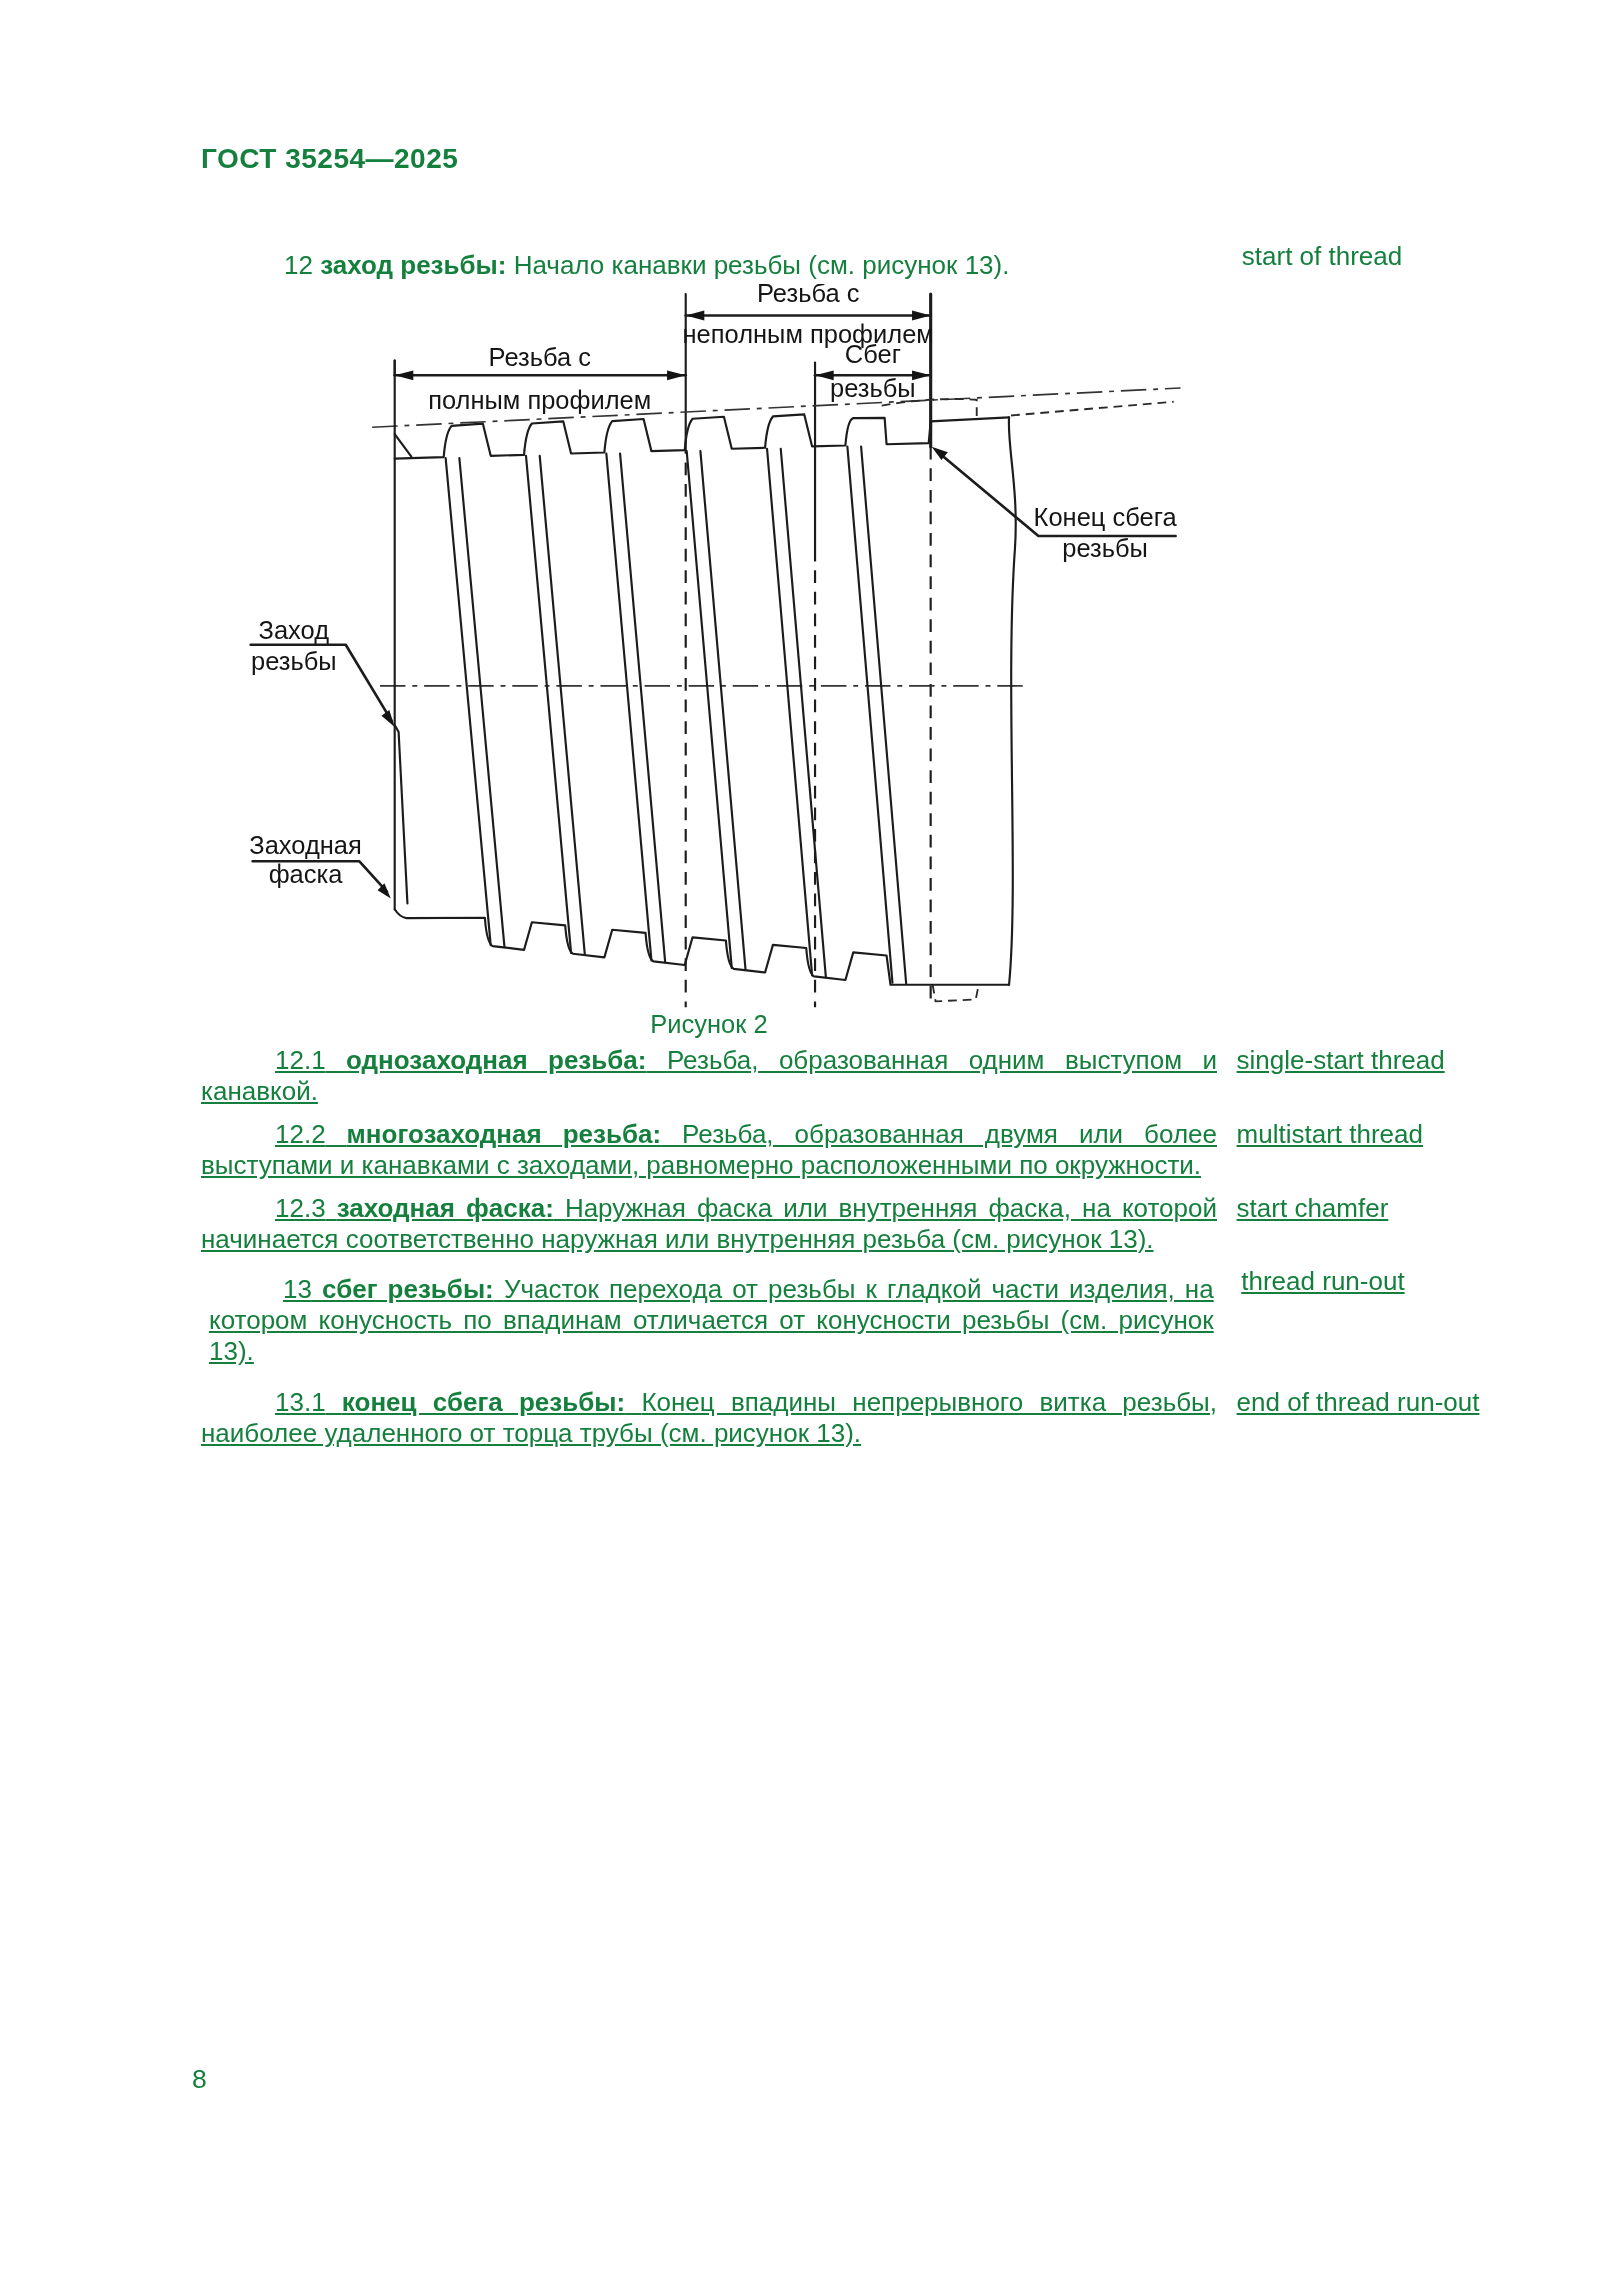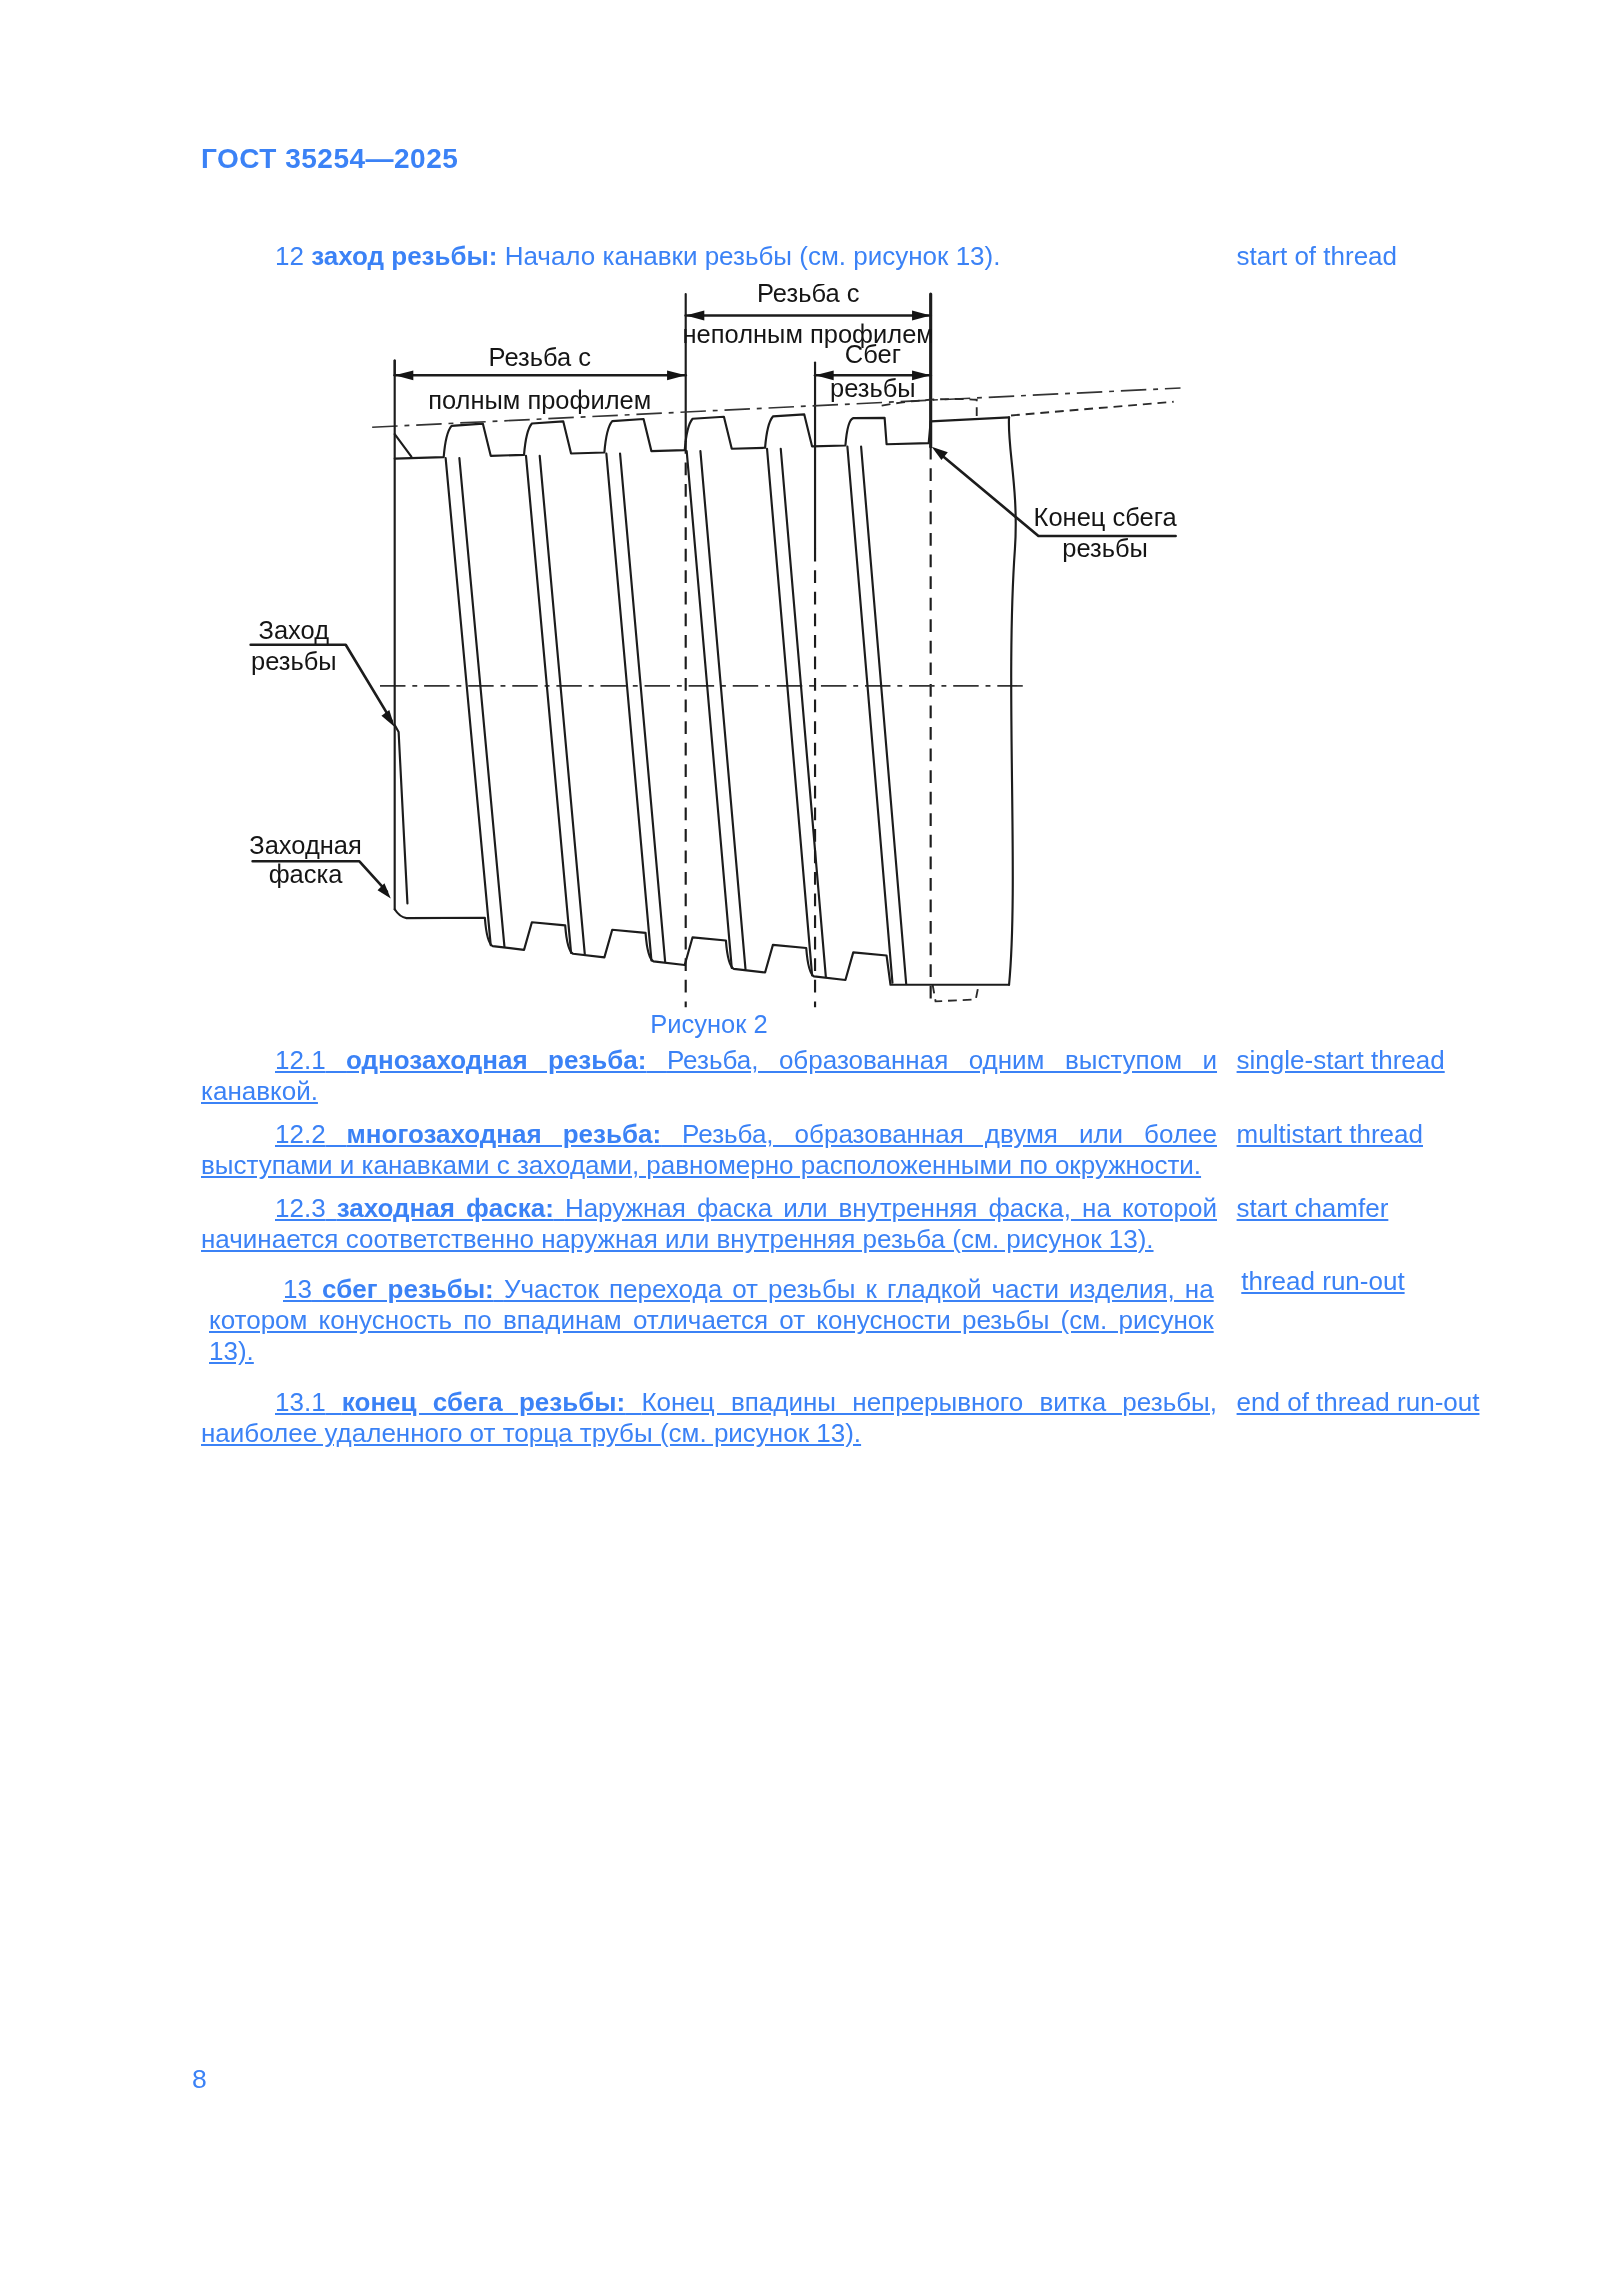--- a/index.html
+++ b/index.html
@@ -1,17 +1,17 @@
 <!DOCTYPE html>
 <html><head>
 <meta charset="utf-8">
 <style>
   html,body{margin:0;padding:0;background:#9a9a9a;}
   .page{position:relative;width:1621px;height:2293px;background:#ffffff;
-        font-family:"Liberation Sans",sans-serif;color:#3b82f6;overflow:hidden;margin:0 auto;}
+        font-family:"Liberation Sans",sans-serif;color:#15803d;overflow:hidden;margin:0 auto;}
   .doc-header{position:absolute;left:201px;top:143px;font-weight:bold;font-size:28px;letter-spacing:0.5px;}
   .row{display:flex;align-items:flex-start;}
   .ru{width:1016px;font-size:26px;line-height:31px;text-indent:74px;text-align:justify;}
   .ru b{font-weight:bold;}
   .en{width:384px;padding-left:19.6px;font-size:26px;line-height:31px;}
   .p12{position:absolute;left:201px;top:241px;width:1420px;}
   .terms{position:absolute;left:201px;top:1045px;width:1420px;text-decoration:underline;}
   .trow{margin-bottom:11.8px;}
   .fig-caption{position:absolute;left:201px;top:1010px;width:1016px;text-align:center;font-size:25.5px;}
   .page-num{position:absolute;left:192px;top:2064px;font-size:26.5px;}
@@ -26,21 +26,21 @@
   .flbl{font-family:"Liberation Sans",sans-serif;font-size:26px;fill:#151515;text-anchor:middle;}
 </style>
 </head>
 <body>
 
 <div class="page">
 
   <div class="doc-header">ГОСТ 35254—2025</div>
 
   <div class="p12 row">
-    <p class="ru" style="margin:0">
+    <p class="ru" style="margin:9px">
       <span>12</span>
       <b>заход резьбы:</b>
       <span>Начало канавки резьбы (см. рисунок 13).</span>
     </p>
     <div class="en">start of thread</div>
   </div>
 
   <svg class="fig" viewBox="140 290 1240 760">
 
     <g>

